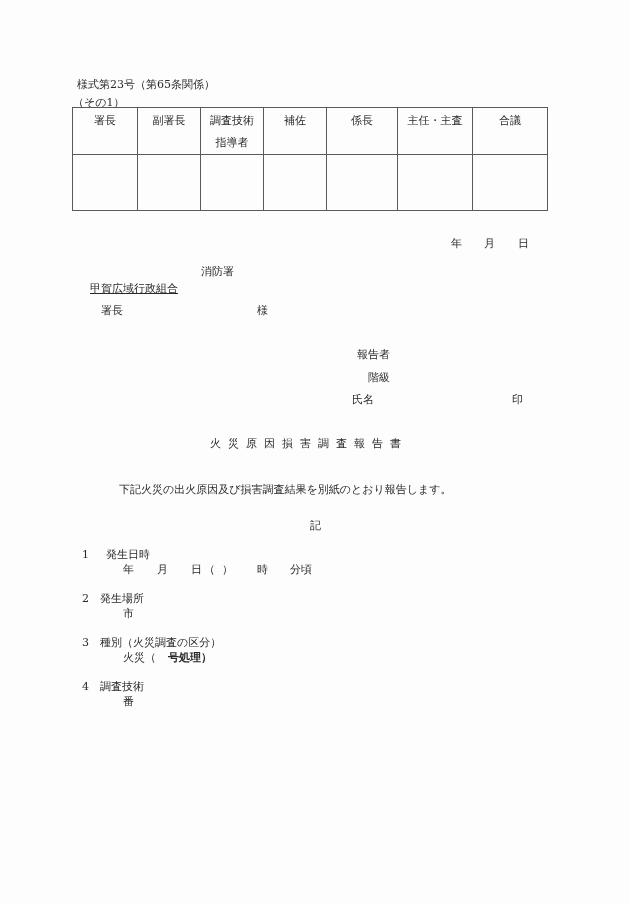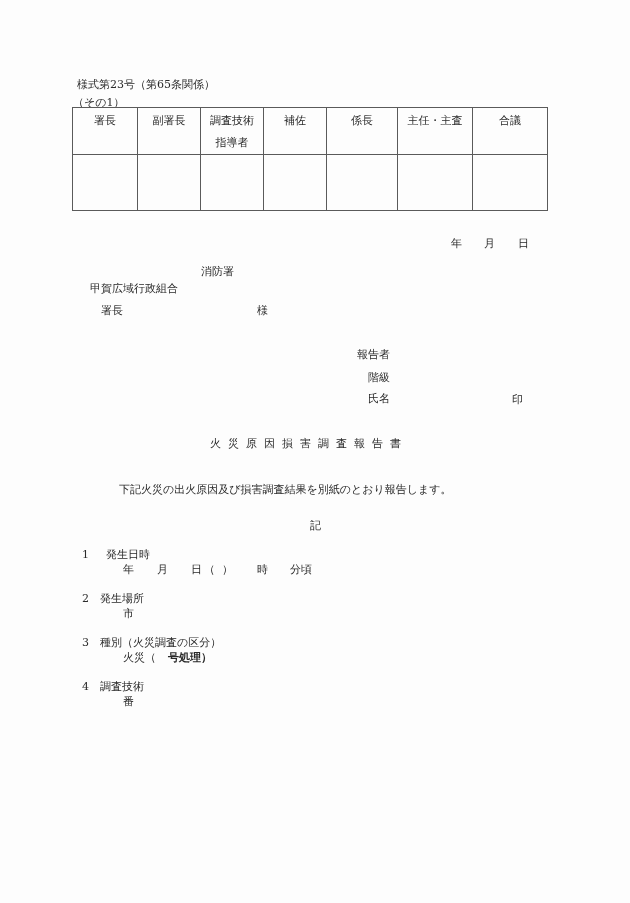--- a/index.html
+++ b/index.html
@@ -81,28 +81,28 @@
     <td></td>
     <td></td>
   </tr>
 </tbody>
   </table>
 
 <div class="abs" style="left:451px; top:237px;">年</div>
 <div class="abs" style="left:484px; top:237px;">月</div>
 <div class="abs" style="left:518px; top:237px;">日</div>
 
-<div class="abs" style="left:90px; top:282px;">甲賀広域行政組合</div>
+<div class="abs" style="left:90px; top:282px;text-decoration:underline;">甲賀広域行政組合</div>
 <div class="abs" style="left:201px; top:265px;font-family:Liberation Serif, serif;">消防署</div>
 <div class="abs" style="left:101px; top:304px;">署長</div>
 <div class="abs" style="left:257px; top:304px;">様</div>
 
 <div class="abs" style="left:357px; top:348px;">報告者</div>
 <div class="abs" style="left:368px; top:371px;">階級</div>
-<div class="abs" style="left:368px; top:393px;font-family:Liberation Mono, monospace;">氏名</div>
+<div class="abs" style="left:352px; top:393px;">氏名</div>
 <div class="abs" style="left:512px; top:393px;">印</div>
 
 <div class="abs spaced" style="left:210px; top:437px;">火災原因損害調査報告書</div>
 
 <div class="abs" style="left:91px; top:483px;margin-left:28px;">下記火災の出火原因及び損害調査結果を別紙のとおり報告します。</div>
 <div class="abs" style="left:310px; top:519px;">記</div>
 
 <div class="abs" style="left:82px; top:548px;">1</div>
 <div class="abs" style="left:100px; top:548px;margin-left:6px;">発生日時</div>
 <div class="abs" style="left:123px; top:563px;">年</div>

